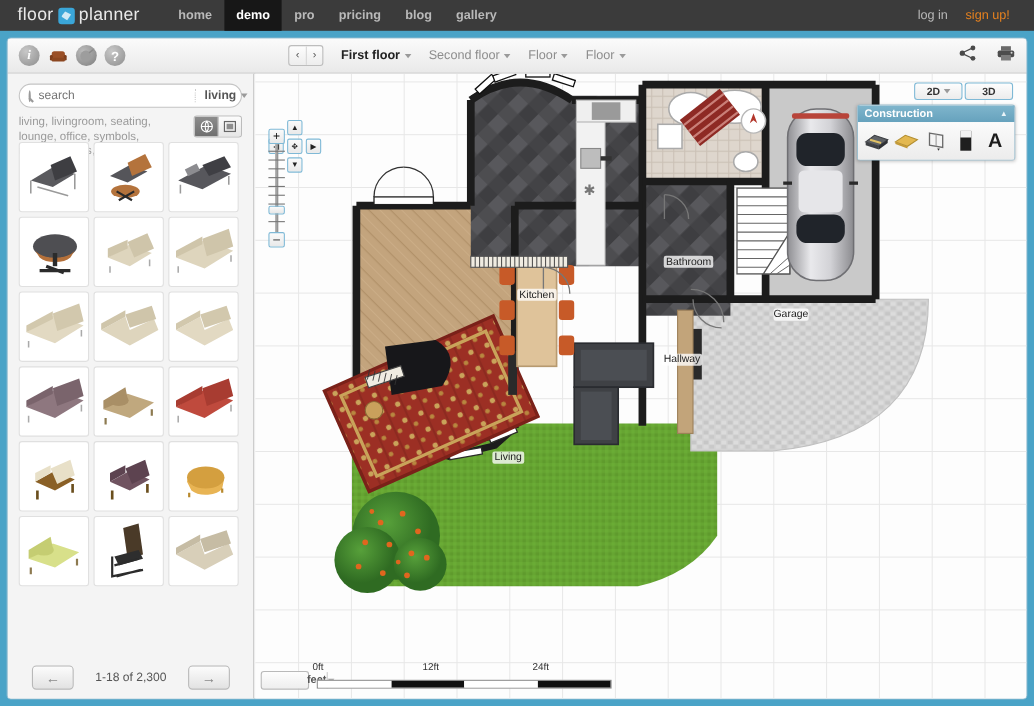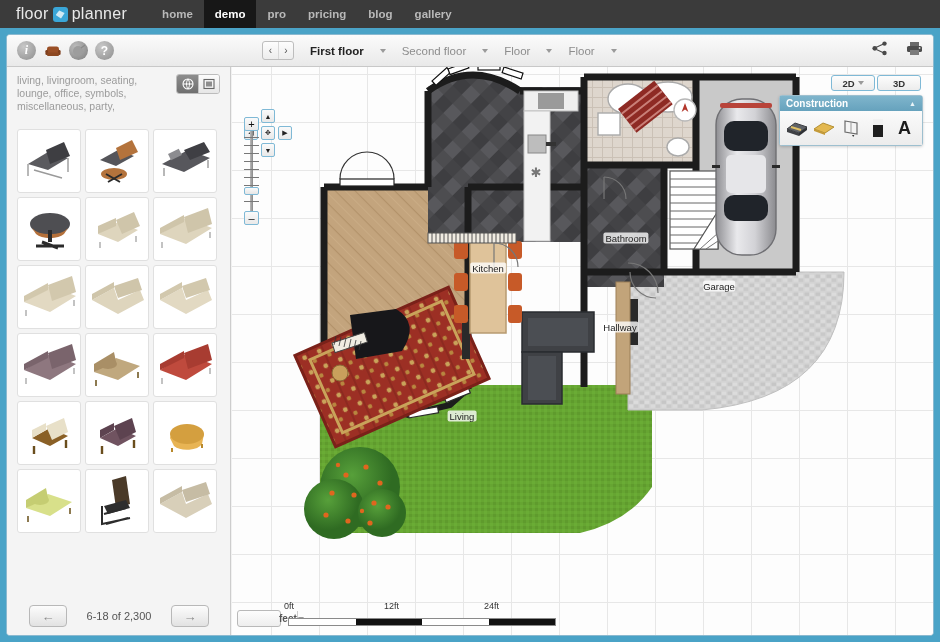--- a/index.html
+++ b/index.html
@@ -44,21 +44,21 @@
   .tb-ico.paint { background:radial-gradient(circle at 35% 30%,#bcbcbc,#7e7e7e); font-size:11px; }
   .tb-ico.help { background:radial-gradient(circle at 35% 30%,#c8c8c8,#8d8d8d); }
 
   #floornav { margin-left:148px; display:flex; align-items:center; }
   .arrowbox { display:flex; border:1px solid #bdbdbd; border-radius:3px; overflow:hidden;
       background:linear-gradient(#fdfdfd,#ededed); height:19px; align-items:center; }
   .arrowbox span { width:15px; text-align:center; font-size:10px; color:#555; cursor:pointer;
       line-height:17px; }
   .arrowbox span+span { border-left:1px solid #d8d8d8; }
   .floortab { font-size:11.5px; color:#8d8d8d; margin-left:16px; cursor:pointer;
-      display:flex; align-items:center; gap:16px; }
+      display:flex; align-items:center; gap:4px; }
   .floortab.active { color:#222; font-weight:bold; }
   .caret { width:0;height:0;border-left:3.5px solid transparent;border-right:3.5px solid transparent;
       border-top:4px solid #9a9a9a; display:inline-block; }
   #tbright { position:absolute; right:12px; display:flex; gap:18px; align-items:center; }
   .tbr { cursor:pointer; }
 
   
   #catalog { position:absolute; left:0; top:32px; width:224px; height:570px;
       background:#f4f4f4; border-right:1px solid #cdcdcd; }
   #searchrow { margin:9px 10px 0 10px; height:22px; display:flex; align-items:center;
@@ -163,20 +163,24 @@
     <span class="lg-b">planner</span>
   </div>
   <div id="navlinks">
       <a href="#">home</a>
       <a href="#" class="active">demo</a>
       <a href="#">pro</a>
       <a href="#">pricing</a>
       <a href="#">blog</a>
       <a href="#">gallery</a>
     </div>
+  <div id="navright">
+    <a href="#">log in</a>
+    <a href="#" class="signup">sign up!</a>
+  </div>
 </div>
 
 <div id="app">
 
   <div id="toolbar">
     <div class="tb-icons">
       <div class="tb-ico info">i</div>
       <div class="tb-ico chair">
         <svg width="18" height="16" viewBox="0 0 18 16">
             <path d="M3 6a2.4 2.4 0 0 1 2.4-2.4h7.2A2.4 2.4 0 0 1 15 6v4H3z" fill="#9a4f26"></path>
@@ -233,20 +237,28 @@
             <rect x="4" y="1" width="9" height="4" fill="#6a6a6a"></rect>
             <rect x="1" y="5" width="15" height="6" rx="1.6" fill="#4d4d4d"></rect>
             <rect x="4" y="9" width="9" height="5" fill="#7c7c7c"></rect>
             <circle cx="13.6" cy="7" r="0.9" fill="#d8d8d8"></circle>
           </svg>
       </div>
     </div>
   </div>
 
   <div id="catalog">
+    <div id="searchrow">
+      <span class="mag"></span>
+      <input id="searchinput" type="text" placeholder="search" style="">
+      <div id="catsel">
+        <span>living</span>
+        <i class="caret"></i>
+      </div>
+    </div>
 
     <div id="tagrow">
       <div id="tags">living, livingroom, seating, lounge, office, symbols, miscellaneous, party,</div>
       <div id="viewbtns">
         <div class="vbtn sel">
           <svg width="12" height="12" viewBox="0 0 12 12">
               <circle cx="6" cy="6" r="5" fill="none" stroke="#fff" stroke-width="1.1"></circle>
               <path d="M1 6h10M6 1c2 2.4 2 7.6 0 10M6 1C4 3.4 4 8.6 6 11" fill="none" stroke="#fff" stroke-width="1"></path>
             </svg>
         </div>
@@ -395,21 +407,21 @@
           <svg width="64" height="64" viewBox="0 0 64 64">
             <path d="M6 34 L28 22 L32 34 L54 24 L58 34 L32 48 Z" fill="#d8cfb9"></path>
           <path d="M28 20 L52 12 L56 24 L32 32 Z" fill="#c6bca4"></path>
           <path d="M6 34 L6 28 L28 16 L28 22 Z" fill="#c6bca4"></path>
           </svg>
         </div>
       </div>
 
     <div id="pager">
       <div class="pgbtn" id="pgprev">←</div>
-      <div id="pgtext">6-18 of 2,300</div>
+      <div id="pgtext">1-18 of 2,300</div>
       <div class="pgbtn" id="pgnext">→</div>
     </div>
   </div>
 
   <div id="canvas">
     <div id="gridbg"></div>
 
     <svg id="plan" width="703" height="570" viewBox="0 0 703 570">
       <defs>
         <pattern id="wood" width="14" height="14" patternUnits="userSpaceOnUse" patternTransform="rotate(45)">

